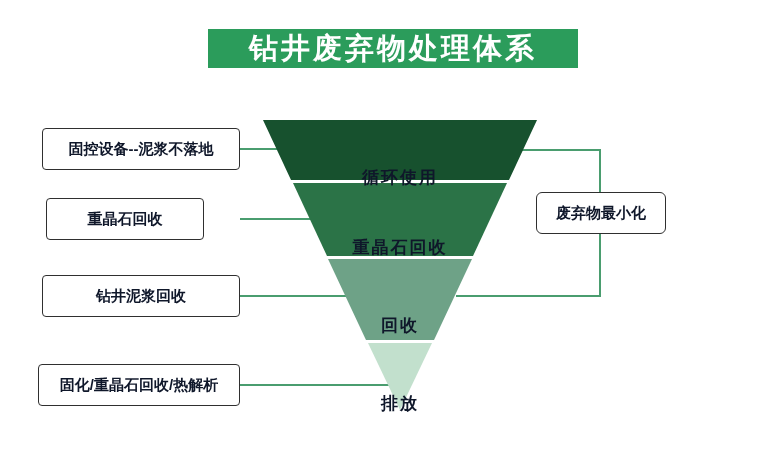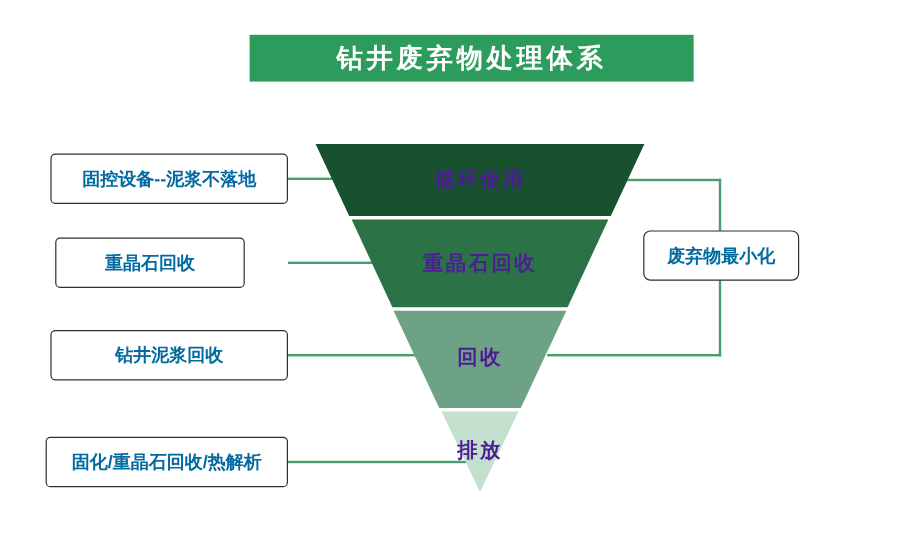--- a/index.html
+++ b/index.html
@@ -16,38 +16,38 @@
     overflow: hidden;
   }
   .title-banner {
     position: absolute;
     left: 208px;
     top: 29px;
     width: 370px;
     height: 39px;
     background: #2b9c5b;
     color: #ffffff;
-    font-size: 22px;
+    font-size: 29px;
     font-weight: bold;
     letter-spacing: 3px;
     display: flex;
     align-items: center;
     justify-content: center;
   }
   .side-box {
     position: absolute;
     background: #ffffff;
     border: 1.5px solid #2f2f2f;
     border-radius: 4px;
     display: flex;
     align-items: center;
     justify-content: center;
     font-size: 15px;
     font-weight: 600;
-    color: #0369a1;
+    color: #0f172a;
     box-sizing: border-box;
     z-index: 3;
   }
   .box-1 { left: 42px;  top: 128px; width: 198px; height: 42px; }
   .box-2 { left: 46px;  top: 198px; width: 158px; height: 42px; }
   .box-3 { left: 42px;  top: 275px; width: 198px; height: 42px; }
   .box-4 { left: 38px;  top: 364px; width: 202px; height: 42px; }
   .box-right {
     left: 536px; top: 192px; width: 130px; height: 42px;
     border-radius: 6px;
@@ -70,25 +70,26 @@
     top: 116px;
     width: 280px;
     height: 300px;
     z-index: 2;
   }
   .layer-label {
     position: absolute;
     left: 300px;
     width: 200px;
     text-align: center;
-    color: #4c1d95;
+    color: #0f172a;
     font-size: 17px;
     font-weight: bold;
     letter-spacing: 2px;
     z-index: 4;
+    margin-top: 28px;
   }
   .label-1 { top: 138px; }
   .label-2 { top: 208px; }
   .label-3 { top: 286px; }
   .label-4 { top: 364px; }
 </style>
 </head>
 <body>
 
 <div class="stage">

